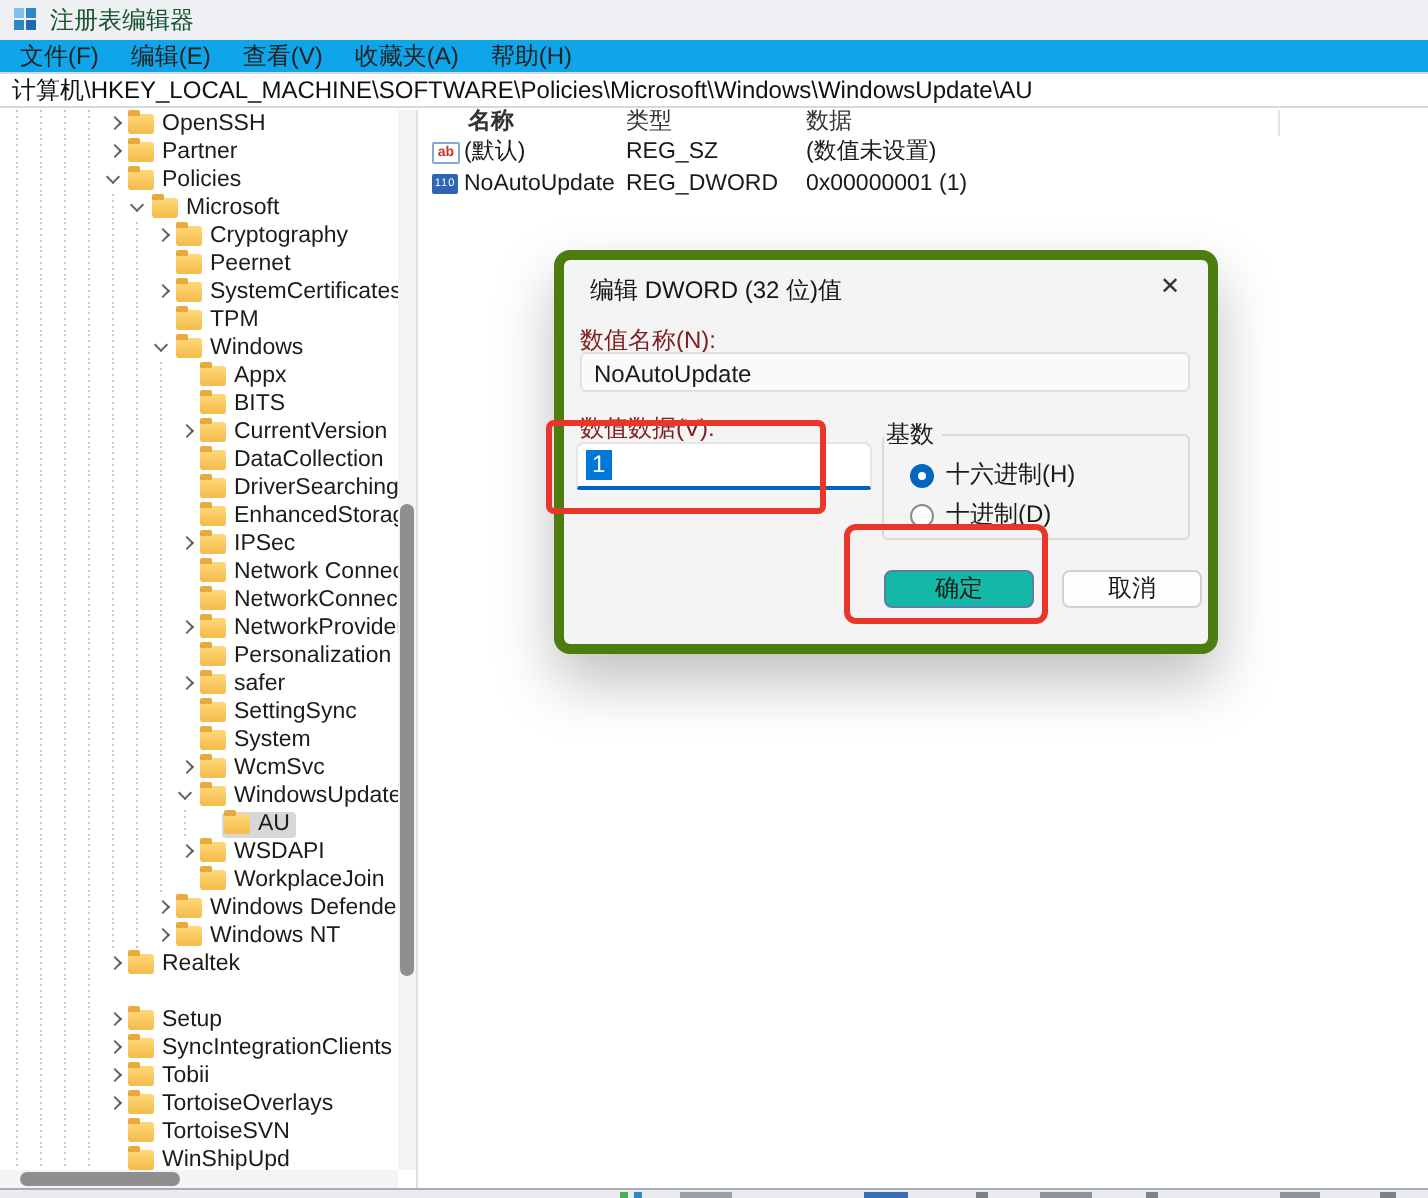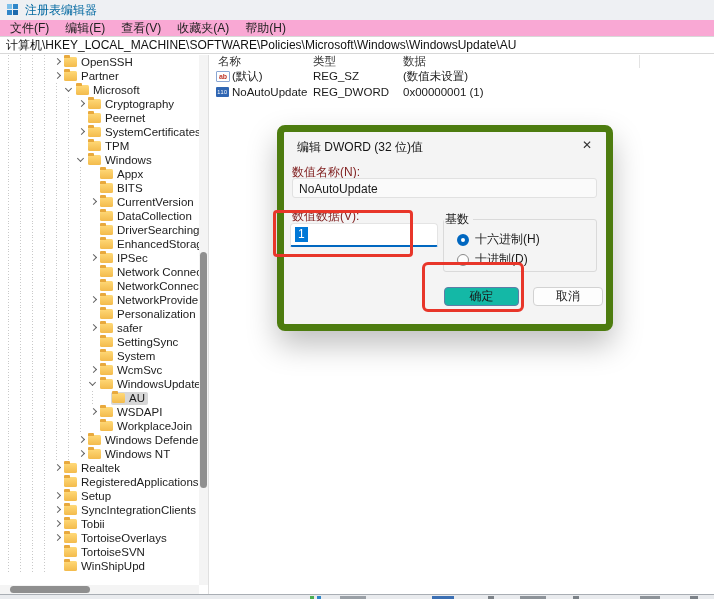--- a/index.html
+++ b/index.html
@@ -4,27 +4,27 @@
 <style>
   html,body{margin:0;padding:0;}
   body{
     width:714px;height:599px;position:relative;overflow:hidden;
     font-family:"Liberation Sans","DejaVu Sans",sans-serif;
     background:#ffffff;color:#1c1c1c;
     -webkit-font-smoothing:antialiased;
   }
   
   .titlebar{position:absolute;left:0;top:0;right:0;height:20px;background:#eef0f3;
-    display:flex;align-items:center;padding-left:7px;gap:6px;font-size:12px;color:#0369a1;}
+    display:flex;align-items:center;padding-left:7px;gap:6px;font-size:12px;color:#14532d;}
   .regedit-icon{width:12px;height:12px;flex:none;display:grid;grid-template-columns:5px 5px;grid-template-rows:5px 5px;gap:1px;}
   .regedit-icon i{background:#2f86c9;}
   .regedit-icon i:nth-child(1){background:#7dc0ea;}
   .regedit-icon i:nth-child(4){background:#1d69ad;}
   
-  .menubar{position:absolute;left:0;top:20px;right:0;height:16px;background:#f9a8d4;
+  .menubar{position:absolute;left:0;top:20px;right:0;height:16px;background:#0ea5e9;
     display:flex;align-items:center;font-size:12px;color:#222;padding-left:2px;}
   .menubar .mi{padding:0 8px;line-height:16px;}
   
   .addressbar{position:absolute;left:0;top:36px;right:0;height:18px;background:#fff;
     border-top:1px solid #d8d8d8;border-bottom:1px solid #d8d8d8;box-sizing:border-box;
     font-size:12px;line-height:16px;padding-left:6px;color:#111;white-space:nowrap;overflow:hidden;}
   
   .main{position:absolute;left:0;top:55px;right:0;bottom:5px;background:#fff;}
   .treepanel{position:absolute;left:0;top:0;width:209px;bottom:0;background:#fff;
     border-right:1px solid #e0e0e0;box-sizing:border-box;}
@@ -47,38 +47,38 @@
   .lblwrap.sel{background:#d7d7d7;}
   
   .vscroll{position:absolute;right:0;top:0;width:9px;bottom:9px;background:#f4f4f4;}
   .vscroll .thumb{position:absolute;left:1px;right:1px;top:197px;height:236px;background:#8f8f8f;border-radius:4px;}
   .hscroll{position:absolute;left:0;right:9px;bottom:0;height:9px;background:#f4f4f4;}
   .hscroll .thumb{position:absolute;top:1px;bottom:1px;left:10px;width:80px;background:#8f8f8f;border-radius:4px;}
   
   .rightpanel{position:absolute;left:210px;right:0;top:0;bottom:0;background:#fff;}
   .vheader{position:absolute;left:0;right:0;top:0;height:13px;font-size:11.5px;color:#333;}
   .vheader .hc{position:absolute;top:0;line-height:13px;}
-  .hc1{left:8px;width:87px;}
+  .hc1{left:24px;width:87px;font-weight:bold;}
   .hc2{left:103px;width:88px;}
   .hc3{left:193px;width:236px;border-right:1px solid #e3e3e3;}
   .vrow{position:absolute;left:0;right:0;height:16px;font-size:11.5px;color:#1a1a1a;}
   .vrow .cell{position:absolute;top:0;line-height:16px;white-space:nowrap;}
   .c-name{left:22px;}
   .c-type{left:103px;}
   .c-data{left:193px;}
   .vicon{position:absolute;left:6px;top:3px;}
   .reg-sz-icon{display:inline-block;width:12px;height:9px;border:1px solid #8aa7d4;background:#fff;
     font-size:7px;font-weight:bold;color:#c0392b;line-height:9px;text-align:center;border-radius:1px;}
   .reg-sz-icon::before{content:"ab";}
   .reg-dword-icon{display:inline-block;width:13px;height:10px;background:#2f66b3;border-radius:1px;
     font-size:5.5px;color:#fff;line-height:10px;text-align:center;letter-spacing:.5px;}
   .reg-dword-icon::before{content:"110";}
   
   .dialog{position:absolute;left:277px;top:125px;width:322px;height:192px;background:#f4f4f4;
-    border:7px solid #4d7c0f;border-radius:8px;box-shadow:0 14px 30px rgba(0,0,0,.25);z-index:10;box-sizing:content-box;}
+    border:5px solid #4d7c0f;border-radius:8px;box-shadow:0 14px 30px rgba(0,0,0,.25);z-index:10;box-sizing:content-box;}
   .dlg-title{position:absolute;left:13px;top:7px;font-size:12px;color:#141414;}
   .dlg-close{position:absolute;right:11px;top:5px;font-size:12px;color:#333;width:16px;height:16px;
     text-align:center;line-height:16px;}
   .dlg-label{position:absolute;font-size:12px;color:#7f1d1d;}
   .lab-name{left:8px;top:32px;}
   .lab-data{left:8px;top:76px;}
   .namefield{position:absolute;left:8px;top:46px;width:305px;height:20px;background:#fafafa;
     border:1px solid #e1e1e1;border-radius:3px;font-size:12px;line-height:20px;padding-left:6px;
     box-sizing:border-box;color:#1a1a1a;}
   .datainput{position:absolute;left:6px;top:91px;width:148px;height:24px;background:#fff;
@@ -155,24 +155,35 @@
           <span class="lblwrap">
             <span class="folder"></span>
             <span>Partner</span>
           </span>
         </div>
         <div class="trow">
           <span class="gd"></span>
           <span class="gd"></span>
           <span class="gd"></span>
           <span class="gd"></span>
-          <span class="gd"></span>
           <span class="chev down"></span>
           <span class="lblwrap">
             <span class="folder"></span>
+            <span>Policies</span>
+          </span>
+        </div>
+        <div class="trow">
+          <span class="gd"></span>
+          <span class="gd"></span>
+          <span class="gd"></span>
+          <span class="gd"></span>
+          <span class="gd"></span>
+          <span class="chev down"></span>
+          <span class="lblwrap">
+            <span class="folder"></span>
             <span>Microsoft</span>
           </span>
         </div>
         <div class="trow">
           <span class="gd"></span>
           <span class="gd"></span>
           <span class="gd"></span>
           <span class="gd"></span>
           <span class="gd"></span>
           <span class="gd"></span>
@@ -537,24 +548,20 @@
             <span class="folder"></span>
             <span>Realtek</span>
           </span>
         </div>
         <div class="trow">
           <span class="gd"></span>
           <span class="gd"></span>
           <span class="gd"></span>
           <span class="gd"></span>
           <span class="chev"></span>
-          <span class="lblwrap">
-            <span class="folder"></span>
-            <span>RegisteredApplications</span>
-          </span>
         </div>
         <div class="trow">
           <span class="gd"></span>
           <span class="gd"></span>
           <span class="gd"></span>
           <span class="gd"></span>
           <span class="chev right"></span>
           <span class="lblwrap">
             <span class="folder"></span>
             <span>Setup</span>

